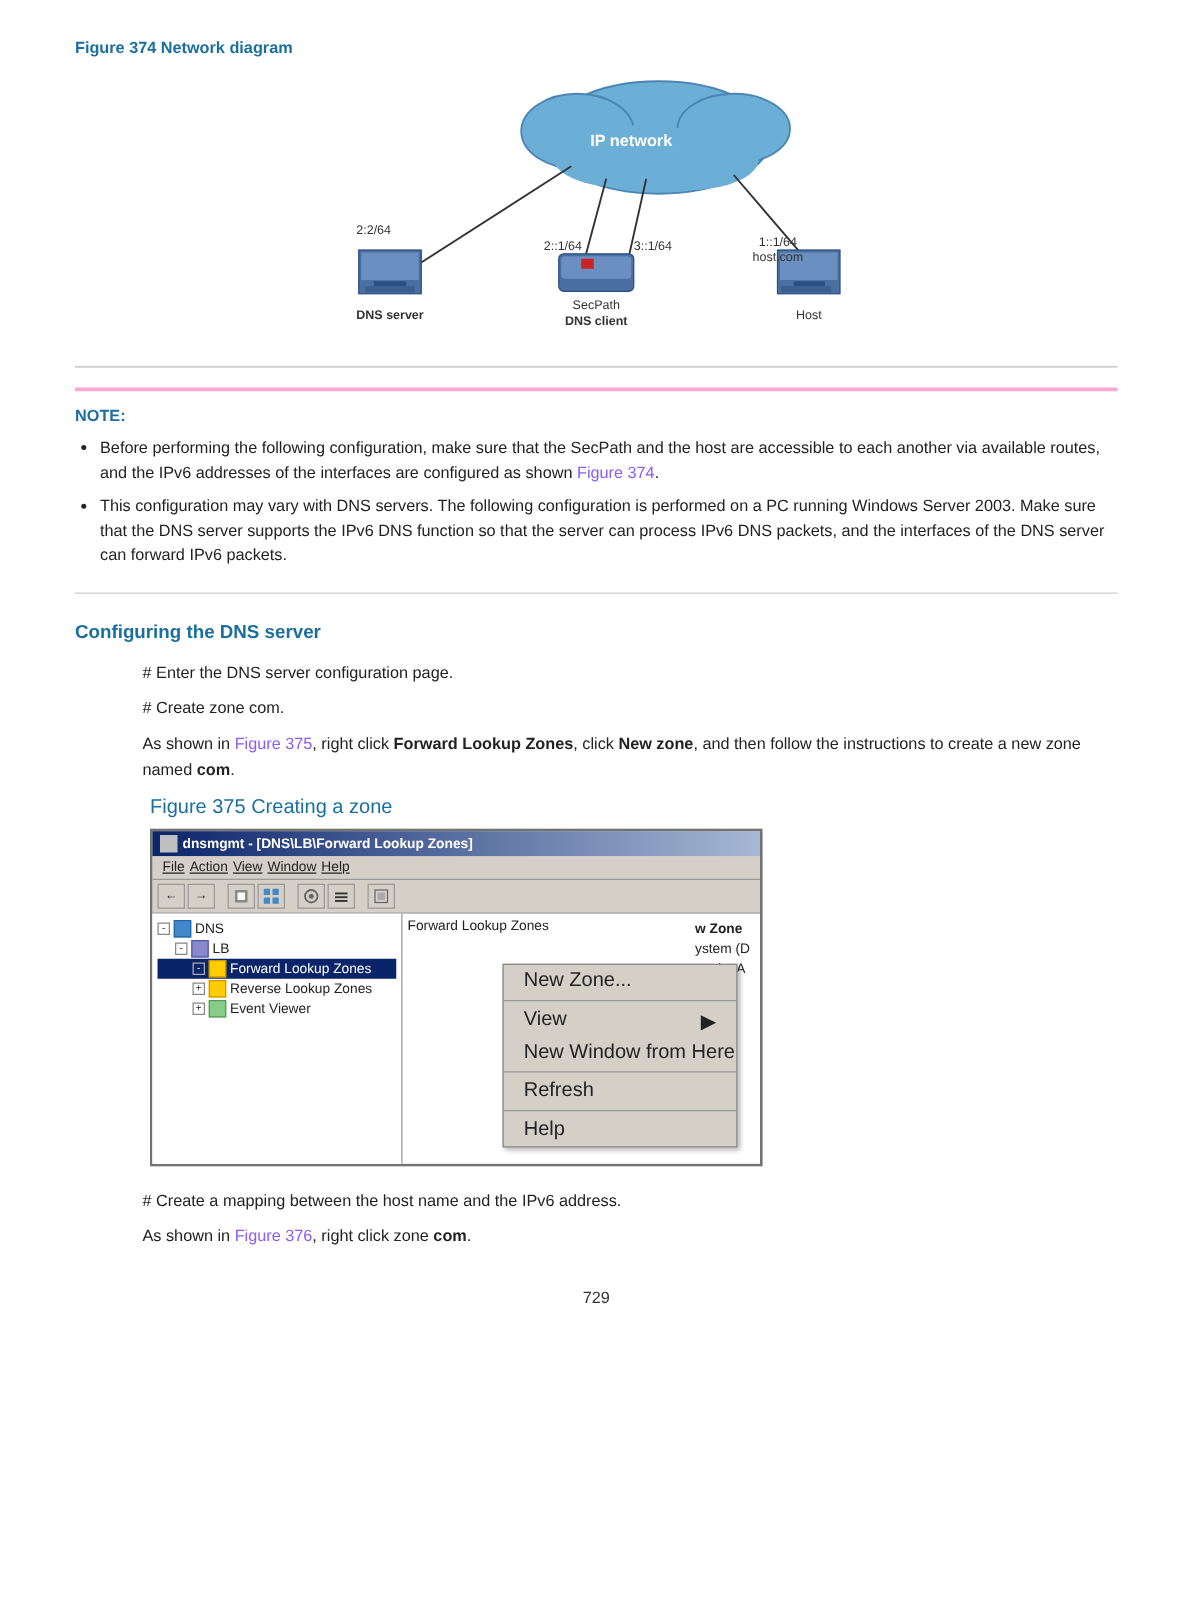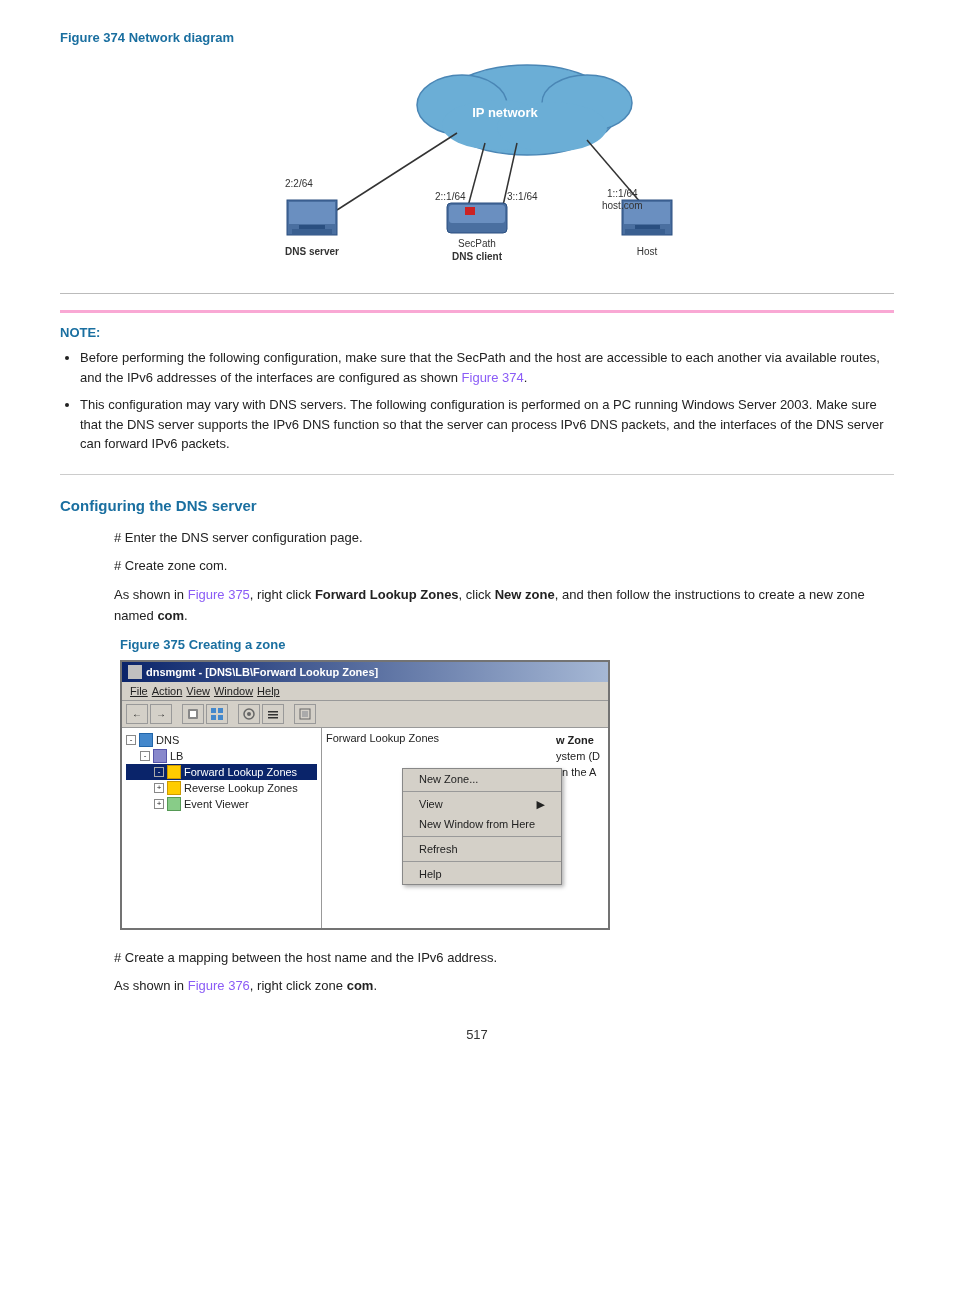--- a/index.html
+++ b/index.html
@@ -61,22 +61,22 @@
       margin-left: 54px;
       margin-bottom: 10px;
       line-height: 1.6;
     }
     .content-block p {
       margin-bottom: 8px;
     }
     .bold { font-weight: bold; }
     .figure-375-title {
       color: #1a6fa0;
-      font-size: 13px;
-      font-weight: bold;
+      font-size: 16px;
+      font-weight: normal;
       margin-bottom: 8px;
       margin-left: 60px;
     }
     
     .dns-window {
       border: 2px solid #737373;
       width: 490px;
       margin-left: 60px;
       margin-bottom: 18px;
       background: #d4d0c8;
@@ -197,22 +197,22 @@
       font-size: 11px;
     }
     .context-menu {
       position: absolute;
       top: 40px;
       left: 80px;
       background: #d4d0c8;
       border: 1px solid #888;
       box-shadow: 2px 2px 4px rgba(0,0,0,0.3);
       z-index: 10;
-      width: 160px;
-      font-size: 11px;
+      width: 188px;
+      font-size: 16px;
     }
     .ctx-item {
       padding: 4px 16px;
       cursor: pointer;
       white-space: nowrap;
     }
     .ctx-sep {
       height: 1px;
       background: #999;
       margin: 2px 0;
@@ -440,13 +440,13 @@
   </div>
 </div>
 
 <div class="content-block">
   <p># Create a mapping between the host name and the IPv6 address.</p>
   <p>
     <span>As shown in </span><a class="link-text">Figure 376</a><span>, right click zone </span><span class="bold">com</span><span>.</span>
   </p>
 </div>
 
-<div class="page-number">517</div>
+<div class="page-number">729</div>
 
 </body></html>

